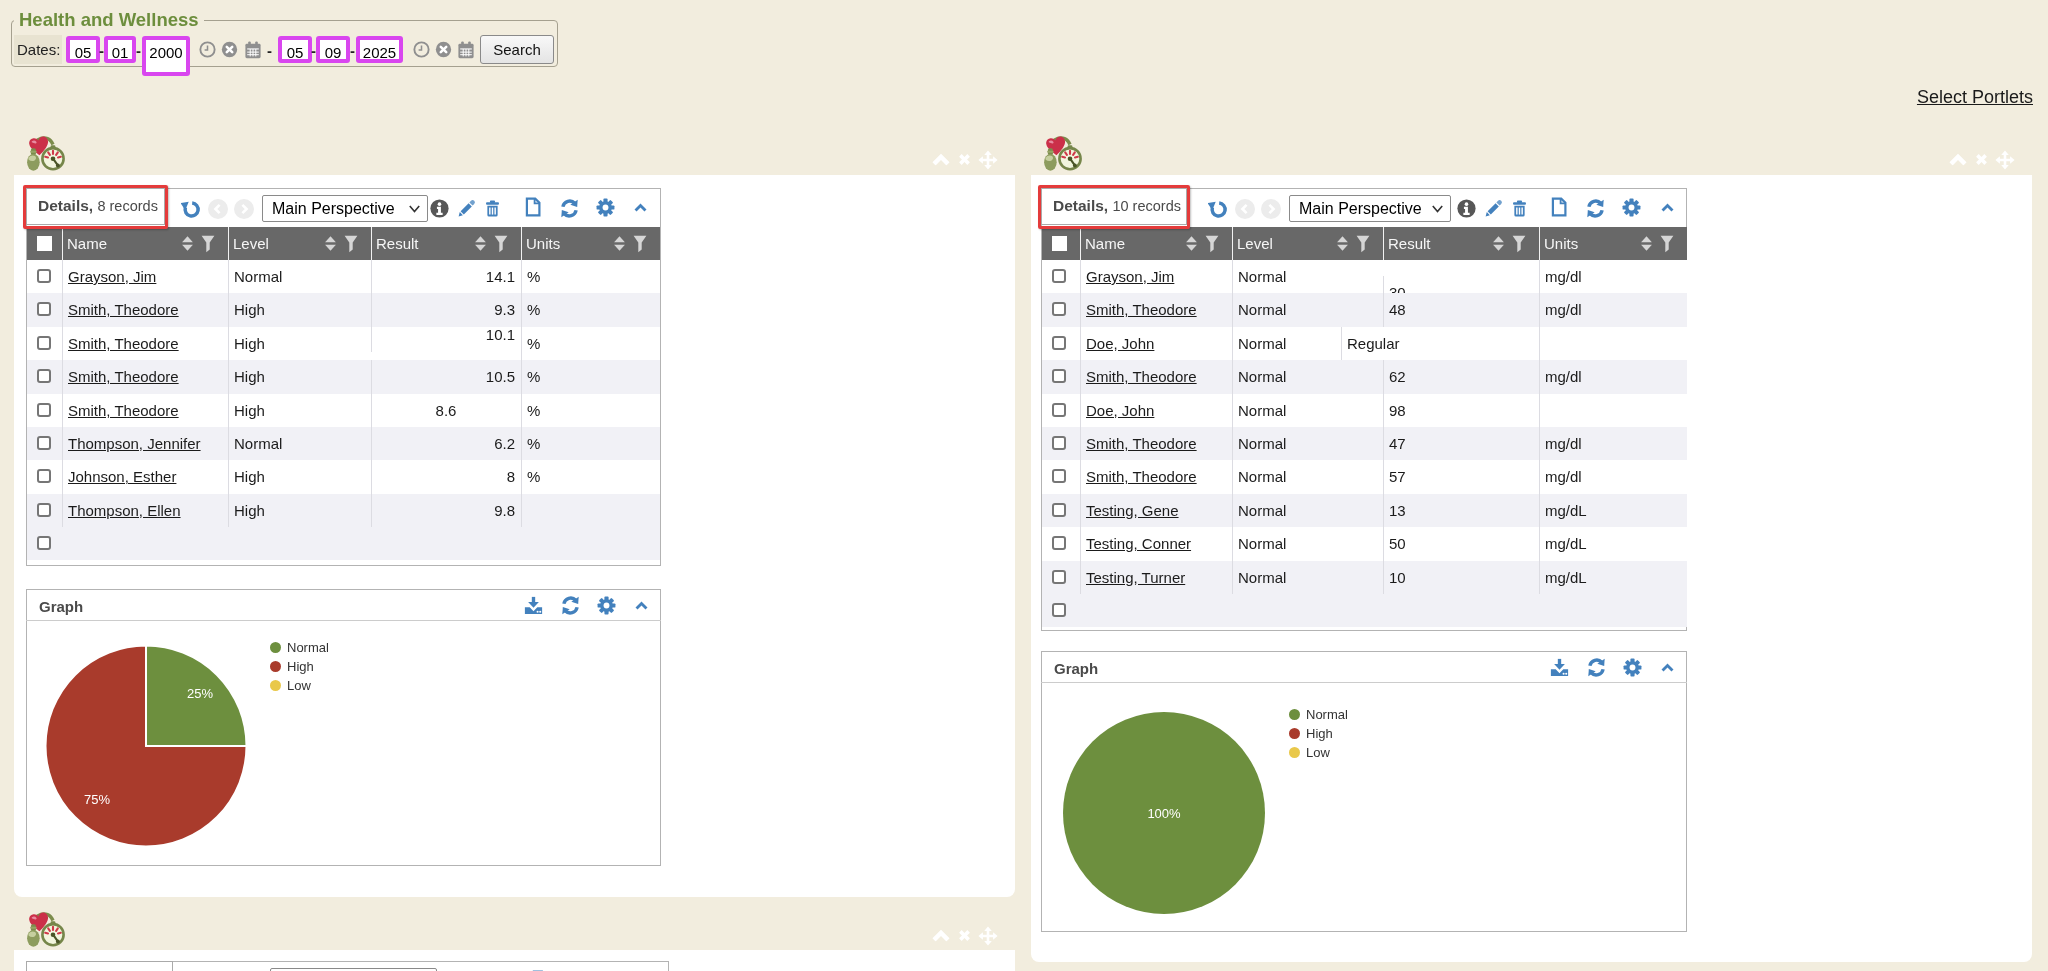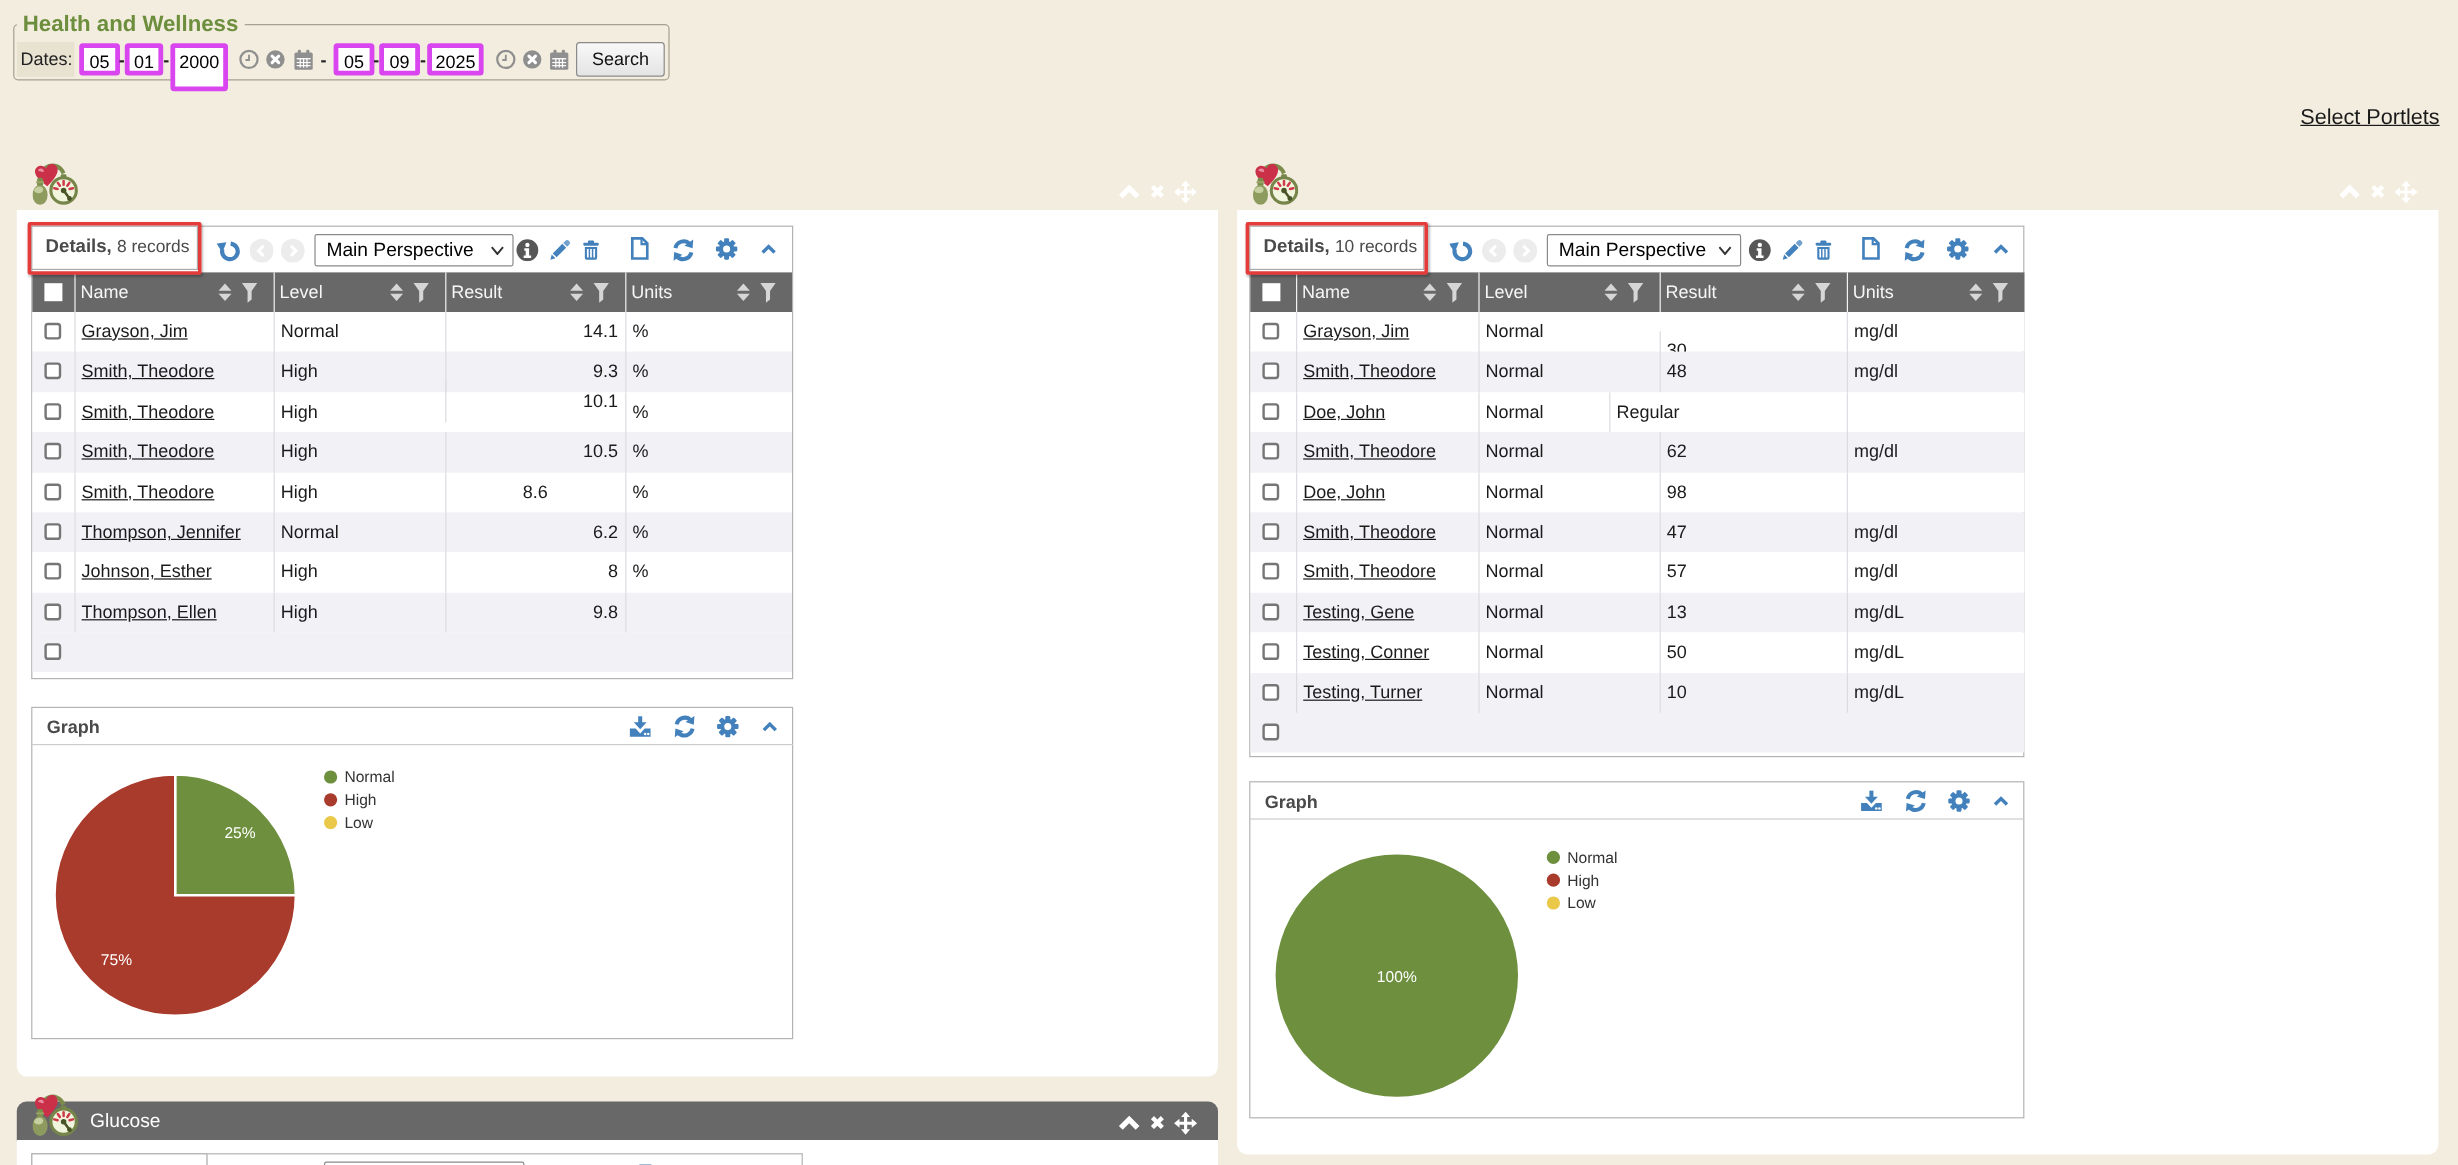--- a/index.html
+++ b/index.html
@@ -528,23 +528,20 @@
     </svg>
 <svg class="ic" style="left:1062px;top:711px;width:204px;height:204px" viewBox="0 0 204 204">
 <circle cx="102" cy="102" r="101" fill="#6d8f3e"></circle>
 <text x="102" y="107" font-size="13" fill="#fff" text-anchor="middle" font-family="Liberation Sans,sans-serif">100%</text>
 </svg>
 <div class="leg" style="left:1289px;top:705px">
       <div><span class="dot" style="background:#6d8f3e"></span>Normal</div>
       <div><span class="dot" style="background:#a93b2c"></span>High</div>
       <div><span class="dot" style="background:#e9c84a"></span>Low</div>
     </div>
-<div class="portlet-hd" style="left:14px;top:918px;width:1001px">
-      <div class="ptitle">Glucose</div>
-    </div>
 <svg class="ic" style="left:27px;top:910px;width:38px;height:38px" viewBox="0 0 38 38">
       <use href="#bp"></use>
     </svg>
 <svg class="ic" style="left:932px;top:929px;width:18px;height:12.6px" viewBox="0 0 20 14">
       <use href="#wchev"></use>
     </svg>
 <svg class="ic" style="left:957px;top:928px;width:15px;height:15px" viewBox="0 0 20 20">
       <use href="#wx"></use>
     </svg>
 <svg class="ic" style="left:978px;top:926px;width:20px;height:20px" viewBox="0 0 20 20">

